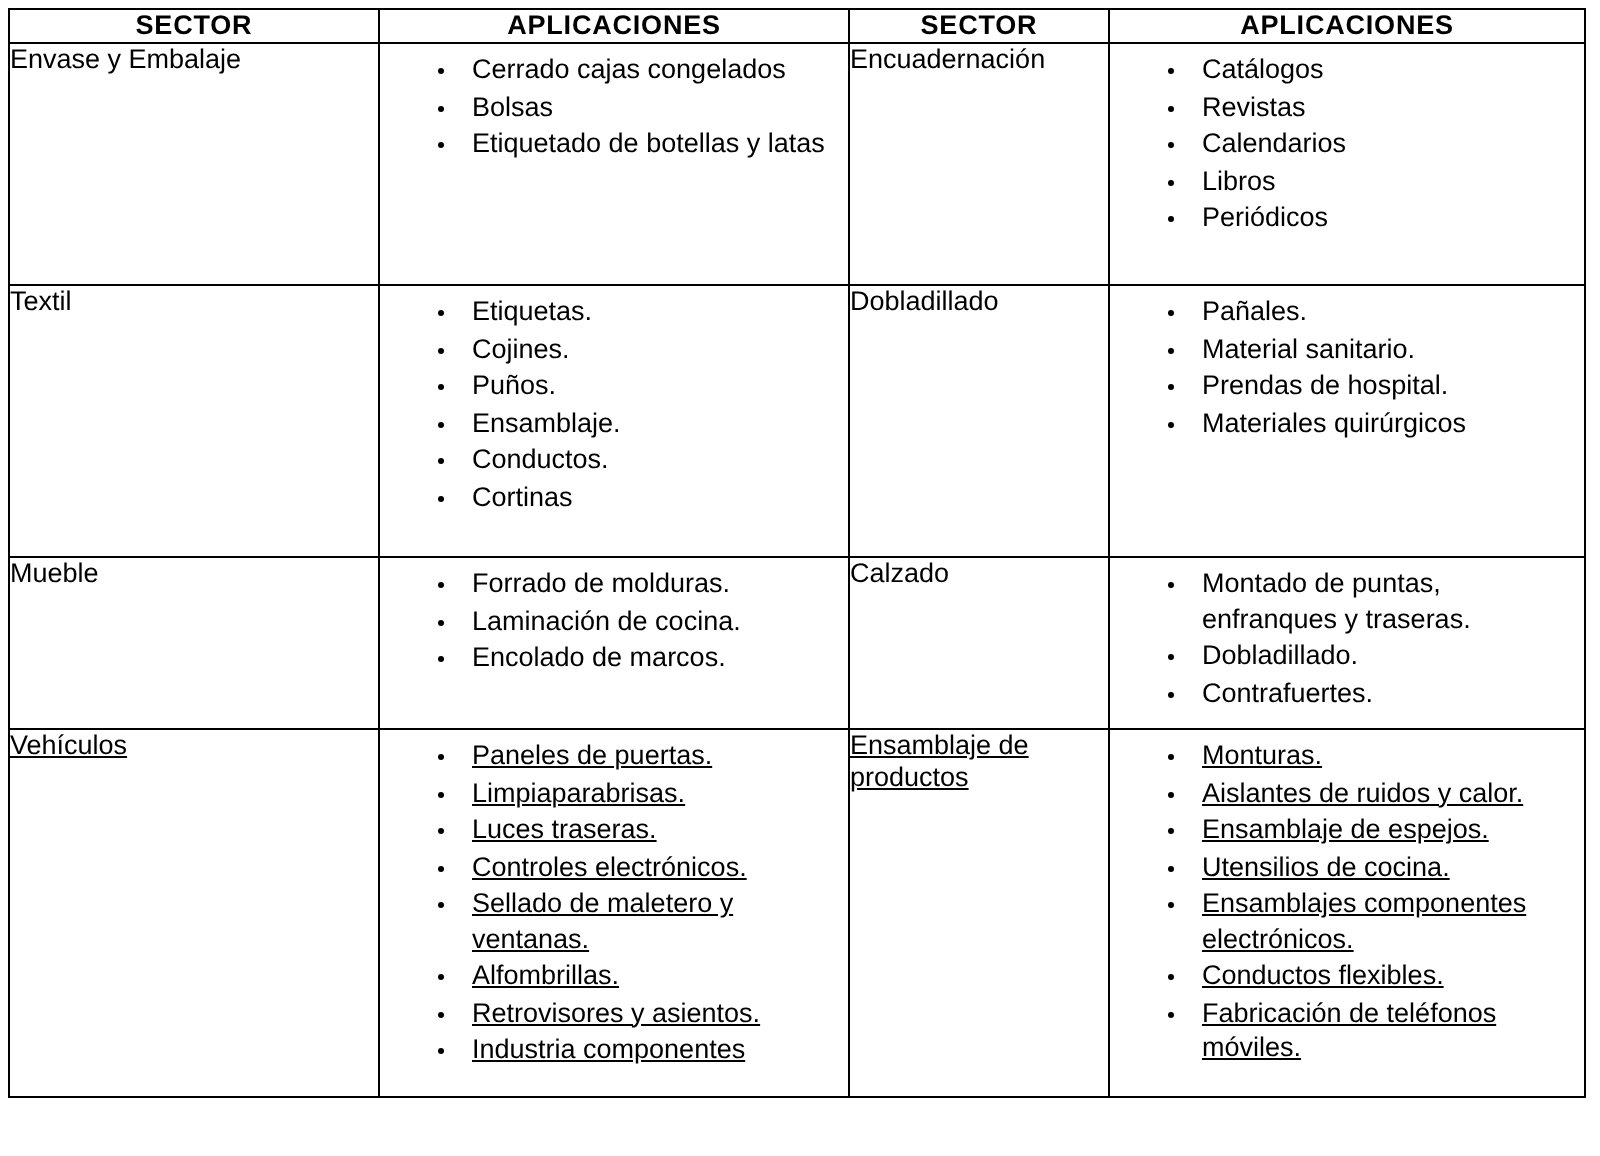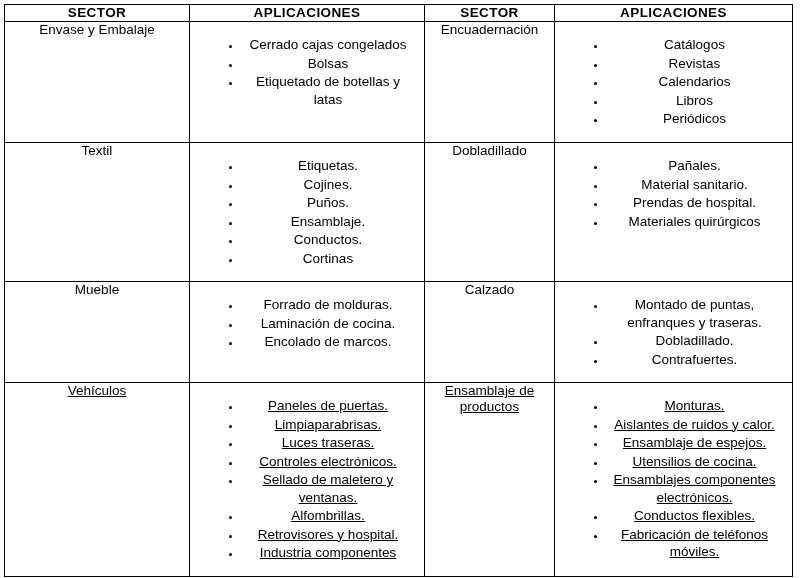--- a/index.html
+++ b/index.html
@@ -37,34 +37,32 @@
     padding: 6px 2px 6px 2px;
     letter-spacing: 0.4px;
     height: 16px;
   }
   col.c1 { width: 185px; }
   col.c2 { width: 235px; }
   col.c3 { width: 130px; }
   col.c4 { width: 238px; }
 
   td.sector {
-    text-align: center;
     font-size: 13.5px;
     padding: 8px 6px 6px 6px;
     line-height: 16px;
   }
   td.apps {
     font-size: 13.5px;
     padding: 6px 4px 6px 0;
   }
   ul.bullets {
-    margin: 14px;
+    margin: 4px;
     padding: 0 0 0 38px;
     list-style-type: disc;
-    text-align: center;
   }
   ul.bullets li {
     margin: 0 0 1px 0;
     padding: 0 0 0 4px;
     line-height: 17.5px;
   }
   ul.bullets li::marker {
     font-size: 11px;
   }
   tr.r1 td { height: 120px; }
@@ -155,21 +153,21 @@
       <tr class="r4">
         <td class="sector">Vehículos</td>
         <td class="apps">
           <ul class="bullets">
             <li>Paneles de puertas.</li>
             <li>Limpiaparabrisas.</li>
             <li>Luces traseras.</li>
             <li>Controles electrónicos.</li>
             <li>Sellado de maletero y ventanas.</li>
             <li>Alfombrillas.</li>
-            <li>Retrovisores y hospital.</li>
+            <li>Retrovisores y asientos.</li>
             <li>Industria componentes</li>
           </ul>
         </td>
         <td class="sector">Ensamblaje de productos</td>
         <td class="apps">
           <ul class="bullets">
             <li>Monturas.</li>
             <li>Aislantes de ruidos y calor.</li>
             <li>Ensamblaje de espejos.</li>
             <li>Utensilios de cocina.</li>

